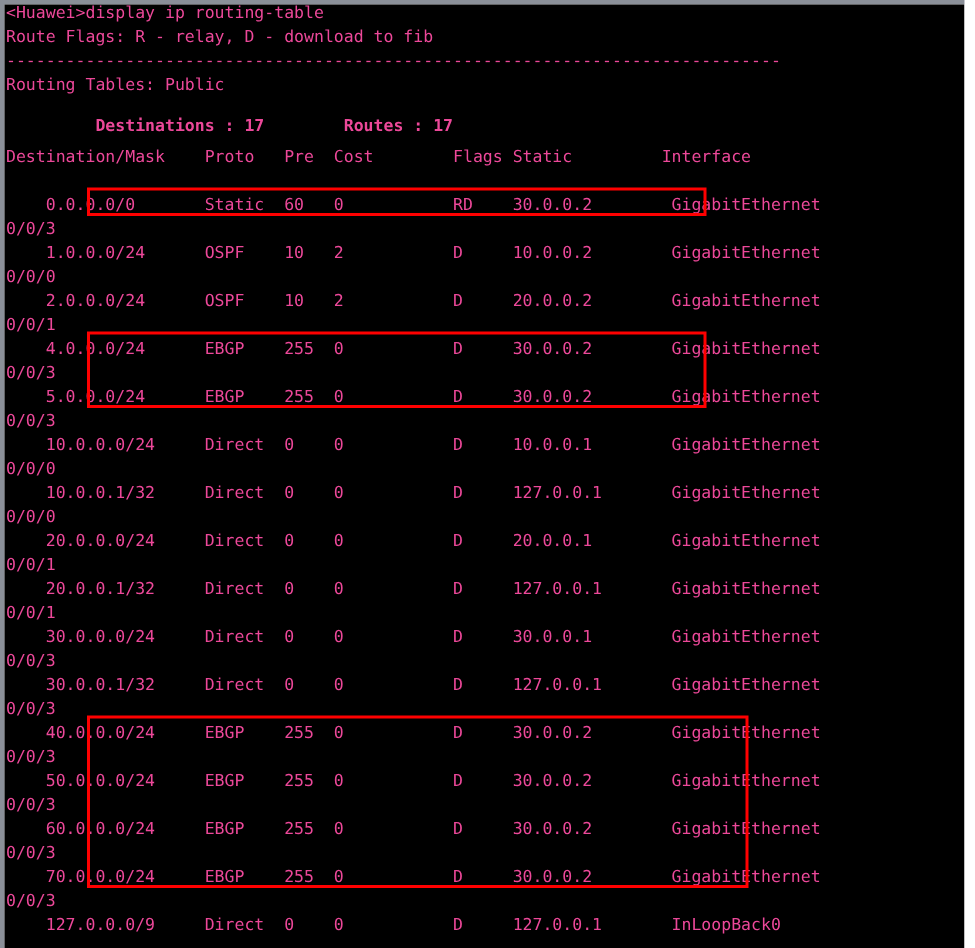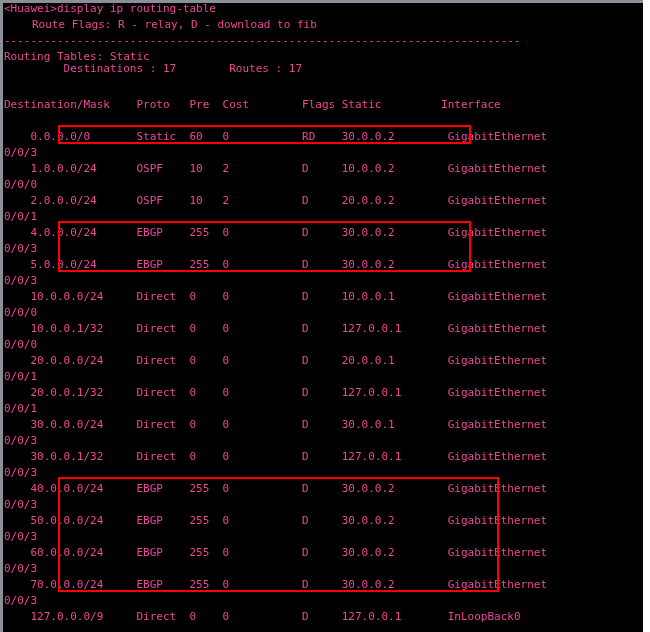--- a/index.html
+++ b/index.html
@@ -63,24 +63,24 @@
 </head>
 <body>
 
 <div id="screen">
   <div id="top-strip"></div>
   <div id="left-strip"></div>
 
   <div id="terminal">
     <div id="text-layer">
         <div class="line" style="top: -2px; left: 1px;">&lt;Huawei&gt;display ip routing-table</div>
-        <div class="line" style="top: 14px; left: 1px; padding-left: 28px;">Route Flags: R - relay, D - download to fib</div>
+        <div class="line" style="top: 14px; left: 1px;">Route Flags: R - relay, D - download to fib</div>
         <div class="line" style="top: 30px; left: 1px;">------------------------------------------------------------------------------</div>
-        <div class="line" style="top: 46px; left: 1px;">Routing Tables: Static</div>
-        <div class="line" style="top: 58px; left: 1px;">         Destinations : 17        Routes : 17</div>
+        <div class="line" style="top: 46px; left: 1px;">Routing Tables: Public</div>
+        <div class="line" style="top: 73px; left: 1px; font-weight: bold;">         Destinations : 17        Routes : 17</div>
         <div class="line" style="top: 94px; left: 1px;">Destination/Mask    Proto   Pre  Cost        Flags Static         Interface</div>
         <div class="line" style="top: 126px; left: 1px;">    0.0.0.0/0       Static  60   0           RD    30.0.0.2        GigabitEthernet</div>
         <div class="line" style="top: 142px; left: 1px;">0/0/3</div>
         <div class="line" style="top: 158px; left: 1px;">    1.0.0.0/24      OSPF    10   2           D     10.0.0.2        GigabitEthernet</div>
         <div class="line" style="top: 174px; left: 1px;">0/0/0</div>
         <div class="line" style="top: 190px; left: 1px;">    2.0.0.0/24      OSPF    10   2           D     20.0.0.2        GigabitEthernet</div>
         <div class="line" style="top: 206px; left: 1px;">0/0/1</div>
         <div class="line" style="top: 222px; left: 1px;">    4.0.0.0/24      EBGP    255  0           D     30.0.0.2        GigabitEthernet</div>
         <div class="line" style="top: 238px; left: 1px;">0/0/3</div>
         <div class="line" style="top: 254px; left: 1px;">    5.0.0.0/24      EBGP    255  0           D     30.0.0.2        GigabitEthernet</div>

